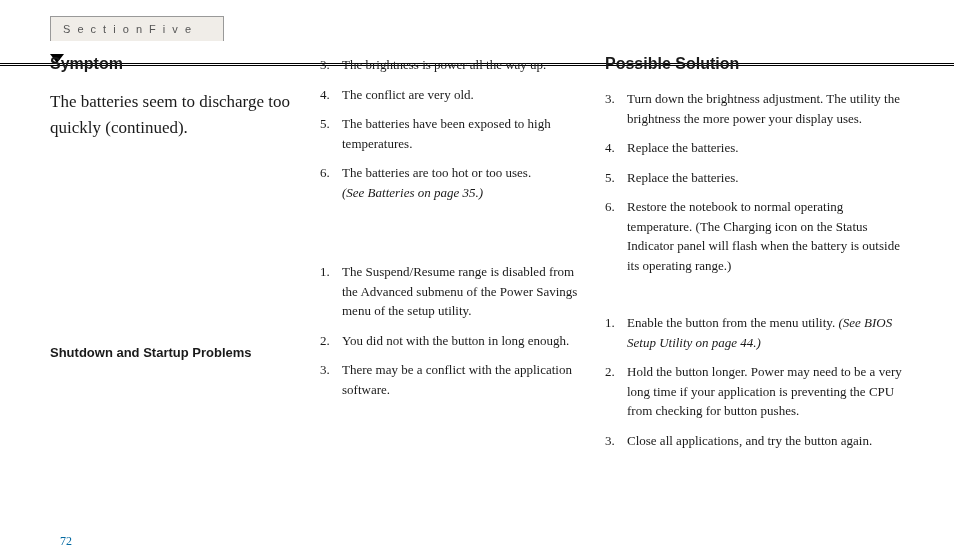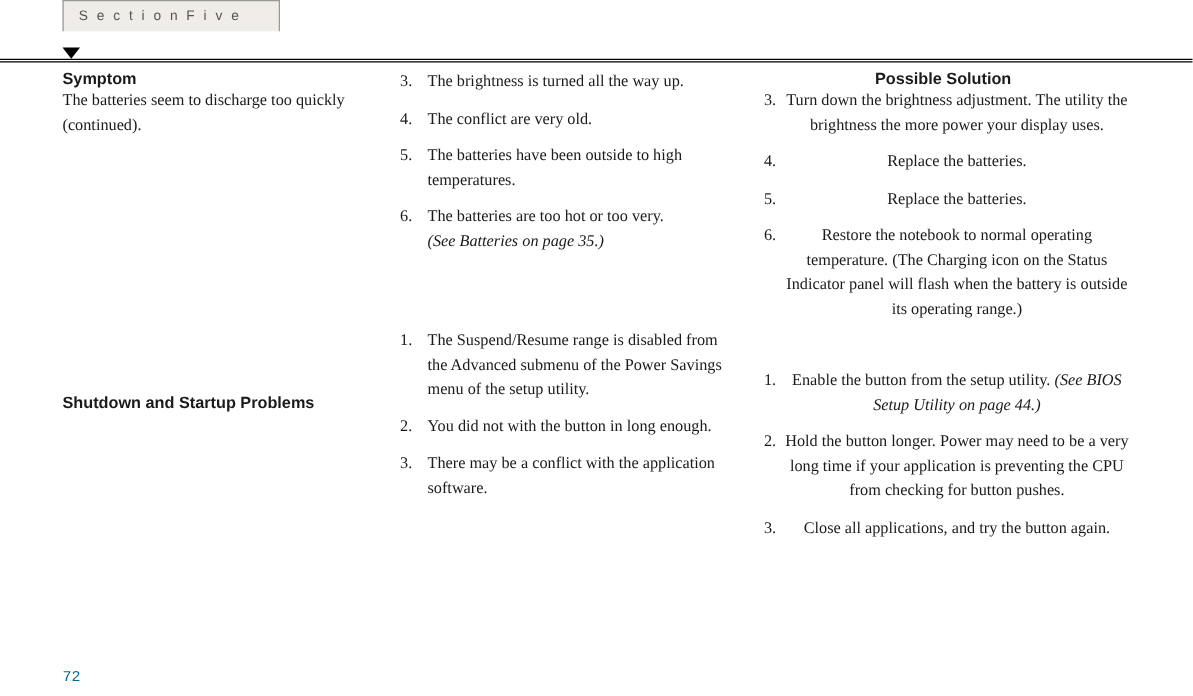--- a/index.html
+++ b/index.html
@@ -21,21 +21,21 @@
     .page-container {
       width: 954px;
       height: 557px;
       position: relative;
       padding: 0;
     }
 
     
     .header-section {
       position: absolute;
-      top: 0;
+      top: 16px;
       left: 0;
       right: 0;
       height: 50px;
       border-bottom: 1px solid #000;
     }
 
     .header-tab {
       position: absolute;
       top: 0;
       left: 50px;
@@ -93,32 +93,31 @@
 
     .col-cause {
       width: 285px;
       flex-shrink: 0;
       padding-right: 15px;
     }
 
     .col-solution {
       flex: 1;
       padding-right: 0;
-      text-align: center;
     }
 
     .col-header {
       font-weight: bold;
-      font-size: 13px;
-      margin-bottom: 0;
+      font-size: 16px;
+      margin-bottom: 16px;
       font-family: Arial, Helvetica, sans-serif;
     }
 
     .symptom-text {
-      font-size: 13px;
+      font-size: 17px;
       line-height: 1.5;
       color: #1a1a1a;
     }
 
     .section-divider {
       margin-top: 30px;
     }
 
     .section-title {
       font-weight: bold;
@@ -171,23 +170,23 @@
     }
 
     .solution-item .text {
       flex: 1;
     }
 
     
     .page-number {
       position: absolute;
       bottom: 8px;
-      left: 50px;
+      left: 60px;
       font-size: 12px;
-      font-family: Liberation Mono, monospace;
+      font-family: Liberation Serif, serif;
       color: #0369a1;
     }
 
     .gap-block {
       height: 55px;
     }
   </style>
 </head>
 <body>
 
@@ -212,34 +211,34 @@
         <div class="section-divider">
           <div class="section-title">Shutdown and Startup Problems</div>
         </div>
       </div>
 
       <div class="col-cause">
 
         <ul class="cause-list">
           <li class="cause-item">
             <span class="num">3.</span>
-            <span class="text">The brightness is turned all the way up.</span>
+            <span class="text">The brightness is power all the way up.</span>
           </li>
           <li class="cause-item" style="margin-top: 8px;">
             <span class="num">4.</span>
             <span class="text">The conflict are very old.</span>
           </li>
           <li class="cause-item">
             <span class="num">5.</span>
-            <span class="text">The batteries have been outside to high temperatures.</span>
+            <span class="text">The batteries have been exposed to high temperatures.</span>
           </li>
           <li class="cause-item">
             <span class="num">6.</span>
             <span class="text">
-              <span>The batteries are too hot or too very.</span><br>
+              <span>The batteries are too hot or too uses.</span><br>
               <span class="italic">(See Batteries on page 35.)</span>
             </span>
           </li>
         </ul>
 
         <div style="height: 50px;"></div>
 
         <ul class="cause-list">
           <li class="cause-item">
             <span class="num">1.</span>
@@ -277,21 +276,21 @@
             <span class="text">Restore the notebook to normal operating temperature. (The Charging icon on the Status Indicator panel will flash when the battery is outside its operating range.)</span>
           </li>
         </ul>
 
         <div style="height: 28px;"></div>
 
         <ul class="solution-list">
           <li class="solution-item">
             <span class="num">1.</span>
             <span class="text">
-              <span>Enable the button from the setup utility.</span> <span class="italic">(See BIOS Setup Utility on page 44.)</span>
+              <span>Enable the button from the menu utility.</span> <span class="italic">(See BIOS Setup Utility on page 44.)</span>
             </span>
           </li>
           <li class="solution-item">
             <span class="num">2.</span>
             <span class="text">Hold the button longer. Power may need to be a very long time if your application is preventing the CPU from checking for button pushes.</span>
           </li>
           <li class="solution-item">
             <span class="num">3.</span>
             <span class="text">Close all applications, and try the button again.</span>
           </li>

